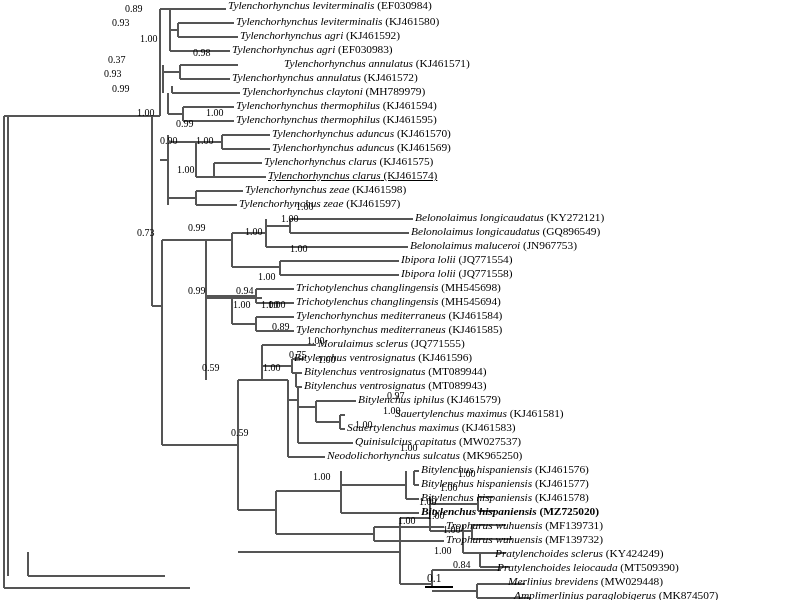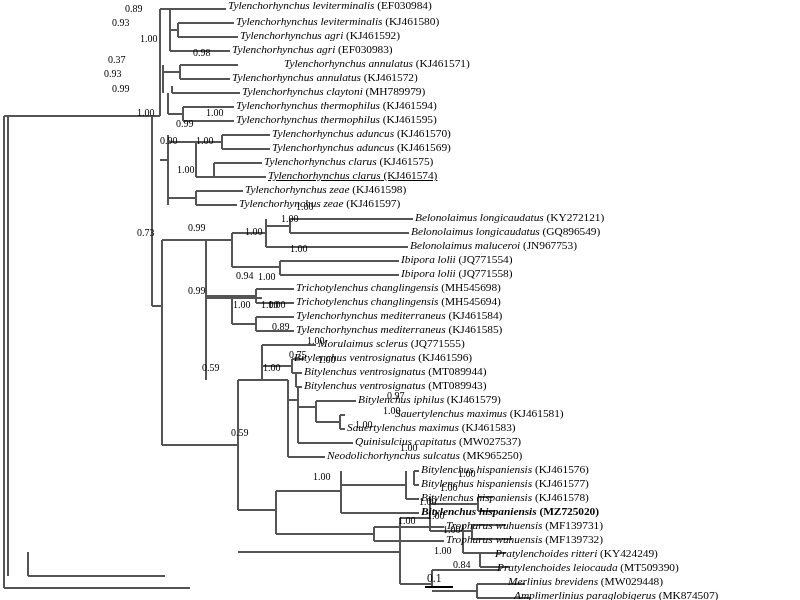--- a/index.html
+++ b/index.html
@@ -233,21 +233,21 @@
     <div class="taxon-label" id="t30" style="left: 347px; top: 408px; margin-left: 48px;"><span class="sp">Sauertylenchus maximus</span><span class="acc"> (KJ461581)</span></div>
     <div class="taxon-label" id="t31" style="left: 347px; top: 422px;"><span class="sp">Sauertylenchus maximus</span><span class="acc"> (KJ461583)</span></div>
     <div class="taxon-label" id="t32" style="left: 355px; top: 436px;"><span class="sp">Quinisulcius capitatus</span><span class="acc"> (MW027537)</span></div>
     <div class="taxon-label" id="t33" style="left: 327px; top: 450px;"><span class="sp">Neodolichorhynchus sulcatus</span><span class="acc"> (MK965250)</span></div>
     <div class="taxon-label" id="t34" style="left: 421px; top: 464px;"><span class="sp">Bitylenchus hispaniensis</span><span class="acc"> (KJ461576)</span></div>
     <div class="taxon-label" id="t35" style="left: 421px; top: 478px;"><span class="sp">Bitylenchus hispaniensis</span><span class="acc"> (KJ461577)</span></div>
     <div class="taxon-label" id="t36" style="left: 421px; top: 492px;"><span class="sp">Bitylenchus hispaniensis</span><span class="acc"> (KJ461578)</span></div>
     <div class="taxon-label bold" id="t37" style="left: 421px; top: 506px;"><span class="sp">Bitylenchus hispaniensis</span><span class="acc"> (MZ725020)</span></div>
     <div class="taxon-label" id="t38" style="left: 446px; top: 520px;"><span class="sp">Trophurus wuhuensis</span><span class="acc"> (MF139731)</span></div>
     <div class="taxon-label" id="t39" style="left: 446px; top: 534px;"><span class="sp">Trophurus wuhuensis</span><span class="acc"> (MF139732)</span></div>
-    <div class="taxon-label" id="t40" style="left: 495px; top: 548px;"><span class="sp">Pratylenchoides ritteri</span><span class="acc"> (KY424249)</span></div>
+    <div class="taxon-label" id="t40" style="left: 495px; top: 548px;"><span class="sp">Pratylenchoides sclerus</span><span class="acc"> (KY424249)</span></div>
     <div class="taxon-label" id="t41" style="left: 497px; top: 562px;"><span class="sp">Pratylenchoides leiocauda</span><span class="acc"> (MT509390)</span></div>
     <div class="taxon-label" id="t42" style="left: 508px; top: 576px;"><span class="sp">Merlinius brevidens</span><span class="acc"> (MW029448)</span></div>
     <div class="taxon-label" id="t43" style="left: 514px; top: 590px;"><span class="sp">Amplimerlinius paraglobigerus</span><span class="acc"> (MK874507)</span></div>
   </div>
 <div id="supports-layer">
     <div class="support-label" id="s1" style="left: 125px; top: 3px;">0.89</div>
     <div class="support-label" id="s2" style="left: 112px; top: 17px;">0.93</div>
     <div class="support-label" id="s3" style="left: 140px; top: 33px;">1.00</div>
     <div class="support-label" id="s4" style="left: 155px; top: 47px; margin-left: 38px;">0.98</div>
     <div class="support-label" id="s5" style="left: 108px; top: 54px;">0.37</div>
@@ -262,21 +262,21 @@
     <div class="support-label" id="s14" style="left: 296px; top: 201px;">1.00</div>
     <div class="support-label" id="s15" style="left: 281px; top: 213px;">1.00</div>
     <div class="support-label" id="s16" style="left: 245px; top: 226px;">1.00</div>
     <div class="support-label" id="s17" style="left: 290px; top: 243px;">1.00</div>
     <div class="support-label" id="s18" style="left: 188px; top: 222px;">0.99</div>
     <div class="support-label" id="s19" style="left: 258px; top: 271px;">1.00</div>
     <div class="support-label" id="s20" style="left: 233px; top: 299px;">1.00</div>
     <div class="support-label" id="s21" style="left: 261px; top: 299px;">1.00</div>
     <div class="support-label" id="s22" style="left: 137px; top: 227px;">0.73</div>
     <div class="support-label" id="s23" style="left: 188px; top: 285px;">0.99</div>
-    <div class="support-label" id="s24" style="left: 236px; top: 270px;">0.94</div>
+    <div class="support-label" id="s24" style="left: 236px; top: 285px;">0.94</div>
     <div class="support-label" id="s25" style="left: 268px; top: 299px;">1.00</div>
     <div class="support-label" id="s26" style="left: 272px; top: 321px;">0.89</div>
     <div class="support-label" id="s27" style="left: 307px; top: 335px;">1.00</div>
     <div class="support-label" id="s28" style="left: 289px; top: 349px;">0.75</div>
     <div class="support-label" id="s29" style="left: 318px; top: 354px;">1.00</div>
     <div class="support-label" id="s30" style="left: 263px; top: 362px;">1.00</div>
     <div class="support-label" id="s31" style="left: 202px; top: 362px;">0.59</div>
     <div class="support-label" id="s32" style="left: 387px; top: 390px;">0.97</div>
     <div class="support-label" id="s33" style="left: 383px; top: 405px;">1.00</div>
     <div class="support-label" id="s34" style="left: 355px; top: 419px;">1.00</div>

